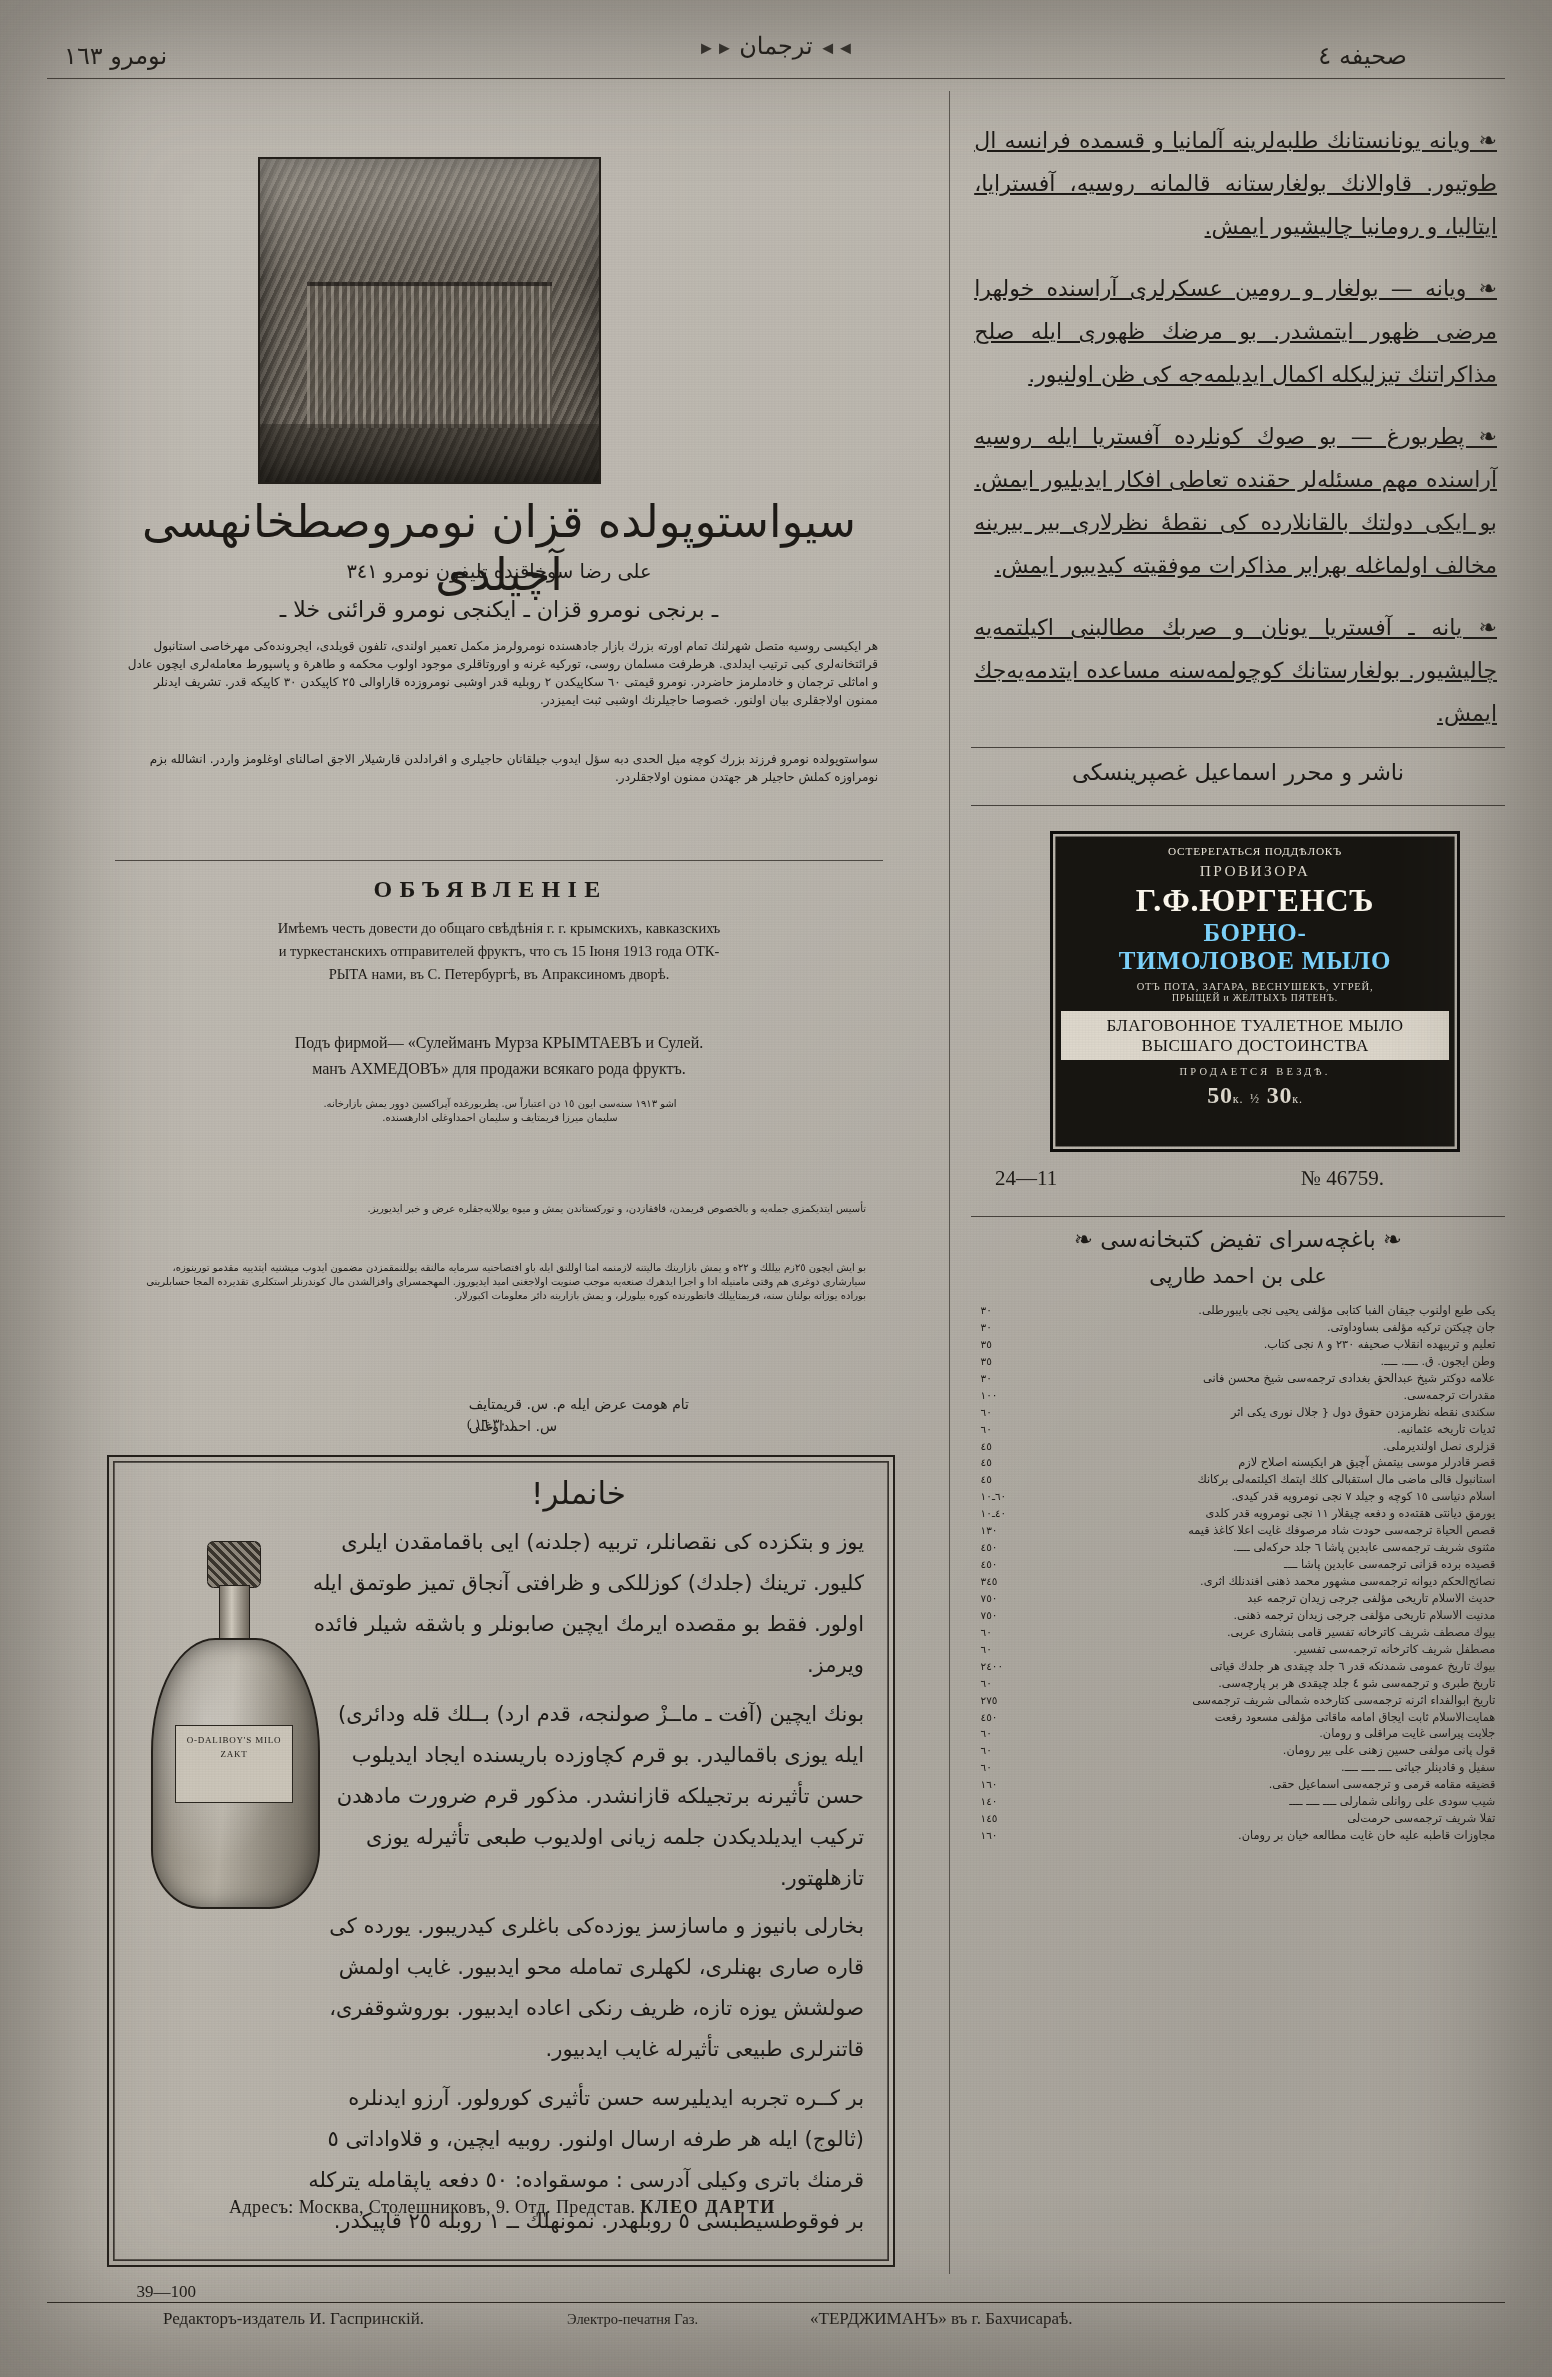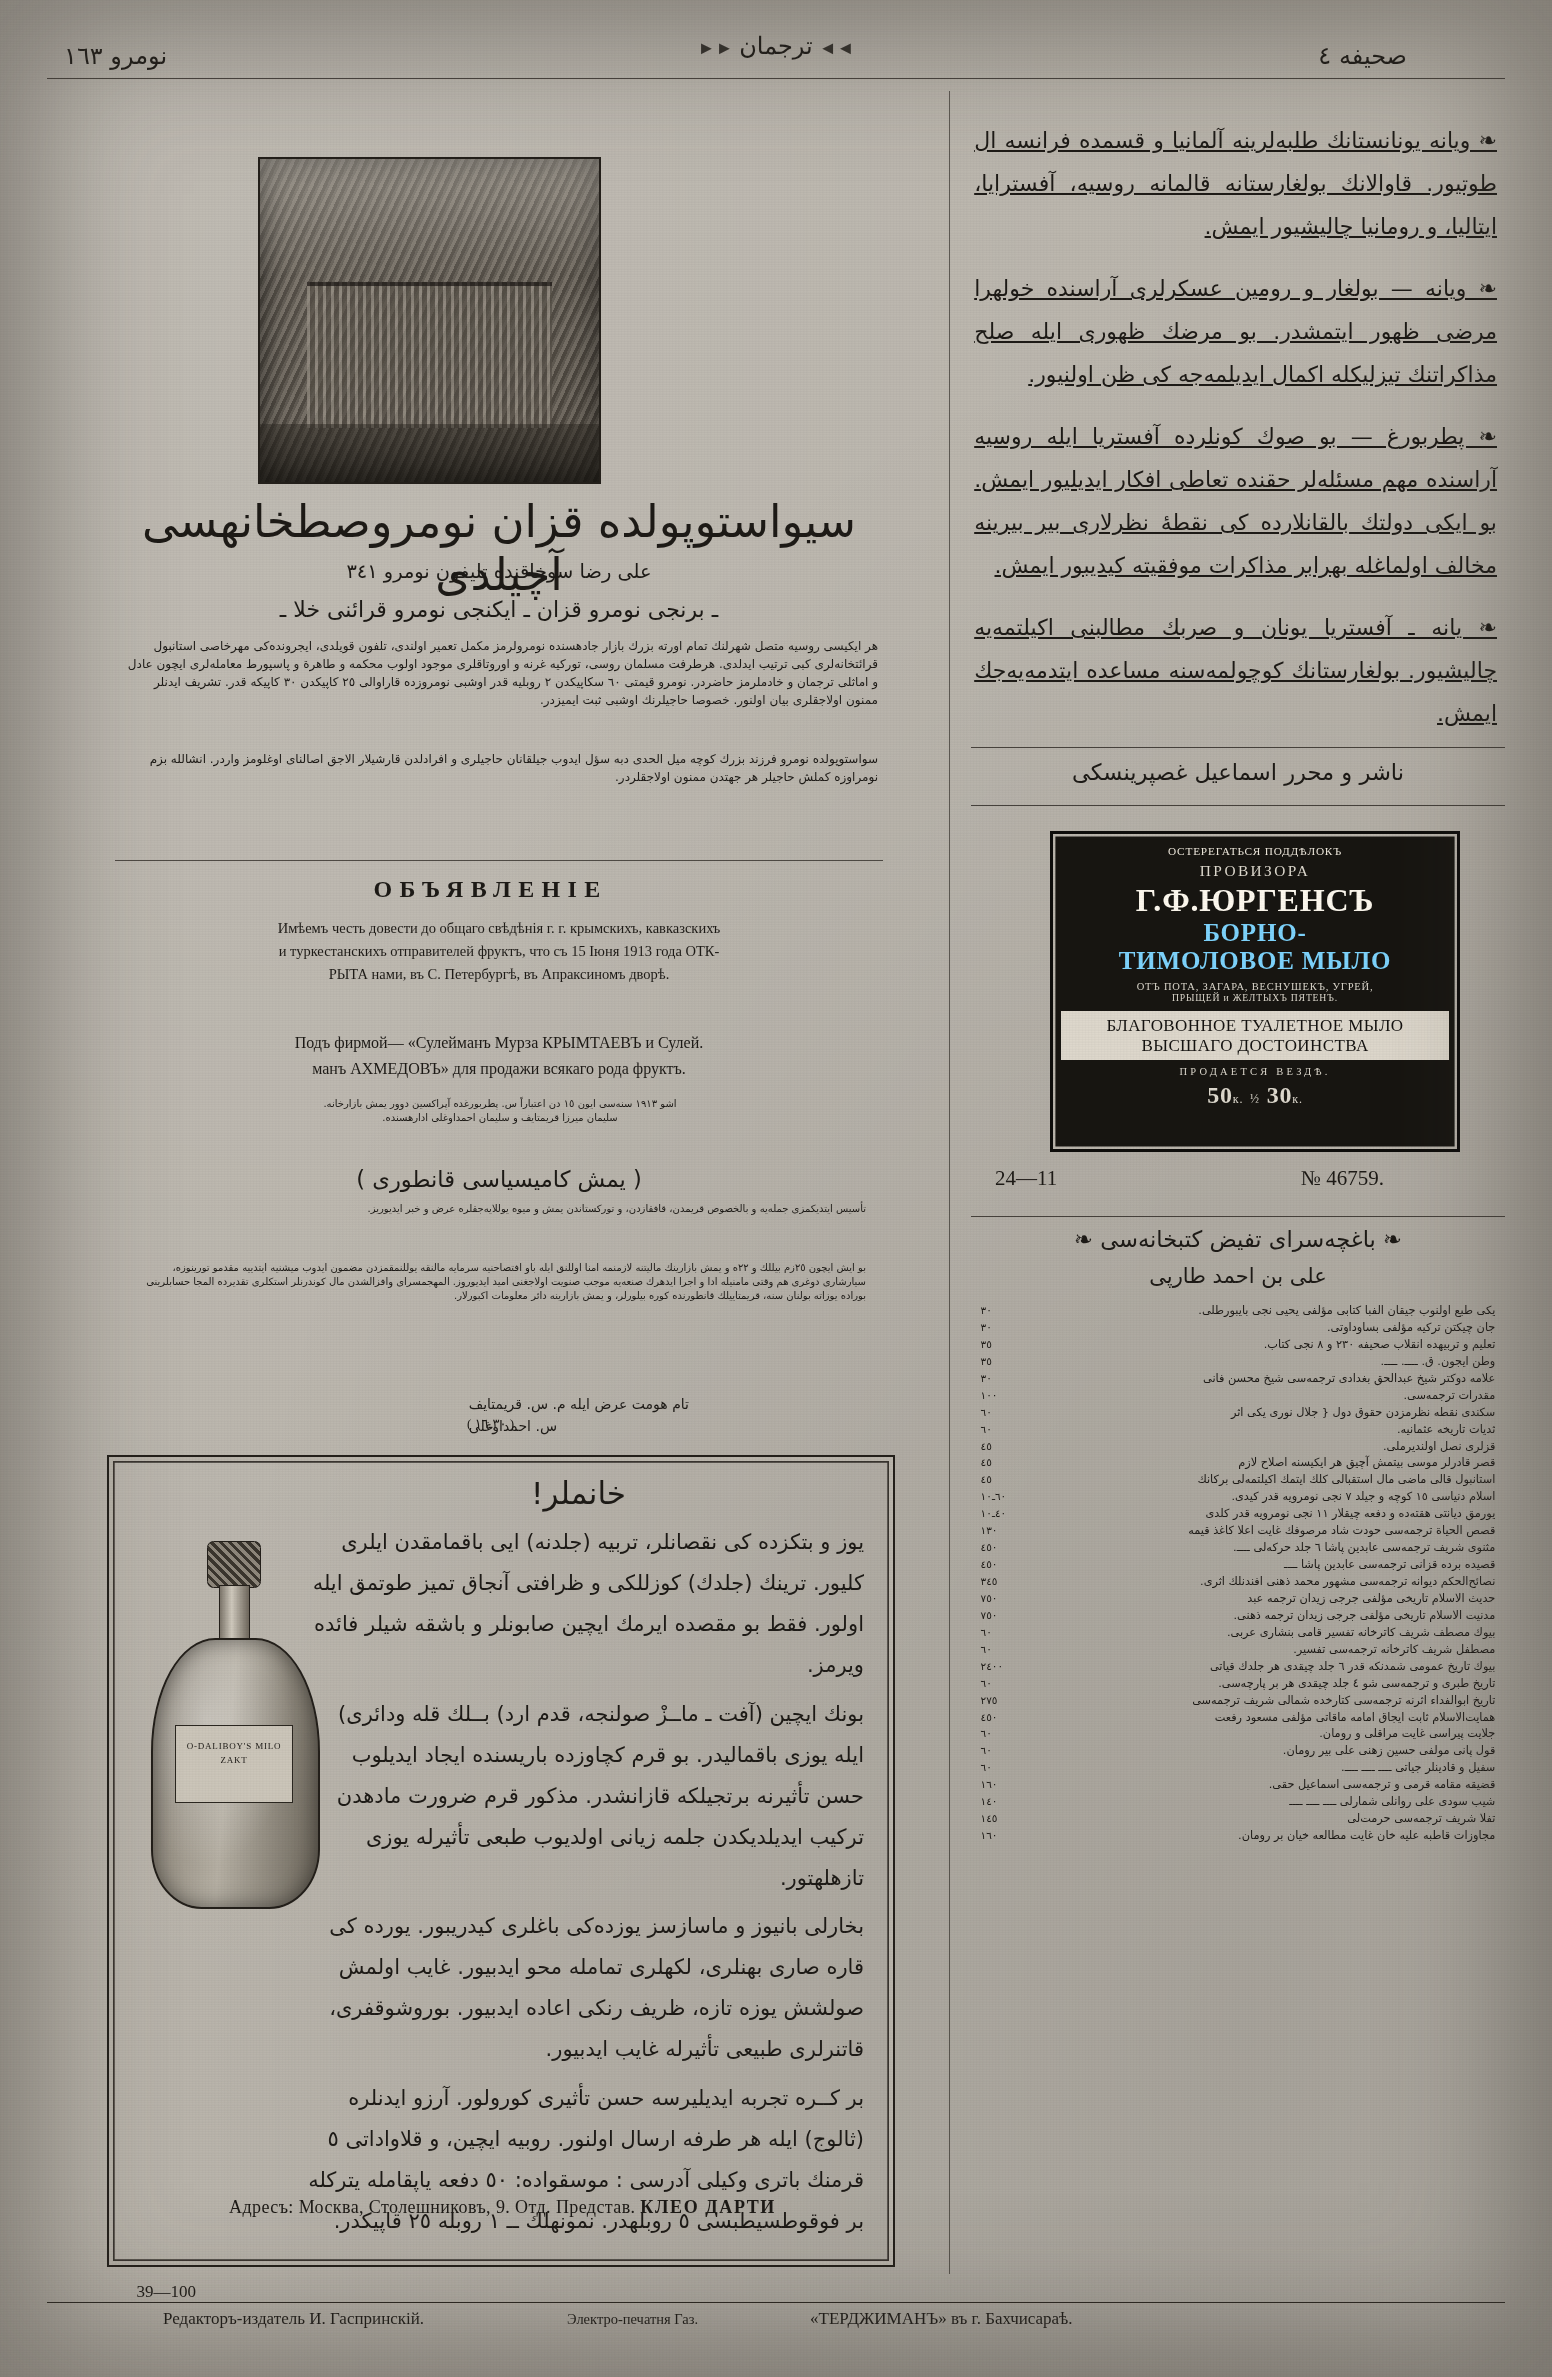--- a/index.html
+++ b/index.html
@@ -364,21 +364,21 @@
   }
   .bottle .label {
     position: absolute;
     left: 37px; top: 184px;
     width: 118px; height: 78px;
     background: #cbc5b9;
     border: 1.6px solid #2b2720;
     font-size: 9px;
     line-height: 1.5;
     text-align: center;
-    padding-top: 14px;
+    padding-top: 8px;
     box-sizing: border-box;
     letter-spacing: 0.8px;
   }
   .ad-addr {
     position: absolute;
     left: 32px;
     right: 29px;
     bottom: 47px;
     font-size: 18px;
     text-align: center;
@@ -629,21 +629,20 @@
       </div>
       <div class="ann-firm ru">
         <div>Подъ фирмой— «Сулейманъ Мурза КРЫМТАЕВЪ и Сулей.</div>
         <div>манъ АХМЕДОВЪ» для продажи всякаго рода фруктъ.</div>
       </div>
 
       <div class="ann-ar-1 ar ar-xs">
         <div>اشو ١٩١٣ سنه‌سی ایون ١٥ دن اعتباراً س. پطربورغده آپراکسین دوور یمش بازارخانه.</div>
         <div>سلیمان میرزا قریمتایف و سلیمان احمداوغلی ادارهسنده.</div>
       </div>
-      <div class="ann-ar-paren">( یمش کامیسیاسی قانطوری )</div>
       <div class="ann-ar-2 ar ar-xs">تأسیس ایتدیكمزی جمله‌یه و بالخصوص قریمدن، قافقازدن، و تورکستاندن یمش و میوه یوللایه‌جقلره عرض و خبر ایدیوریز.</div>
       <div class="ann-ar-3 ar ar-xs">بو ایش ایچون ٢٥زم بیللك و ٢٢ه و یمش بازارینك مالیتنه لازمنمه امنا اوللنق ایله باو افتصاحنیه سرمایه مالنقه یوللنمقمزدن مضمون ایدوب میشنیه ایتدییه مقدمو تورینوزه، سیارشاری دوغری هم وقتی مامنیله ادا و اجرا ایدهرك صنعه‌یه موجب صنویت اولاجغنی امید ایدیوروز. المهجمسرای وافزالشدن مال کوندرنلر استکلری تقدیرده المجا حسابلرینی بوراده یوزاته بولنان سنه، قریمتاییلك قانطورنده کوره بیلورلر، و یمش بازارینه دائر معلومات اکبورلار.</div>
       <div class="ann-sign">
         <div>تام هومت عرض ایله م. س. قریمتایف</div>
         <div>س. احمداوغلی</div>
       </div>
       <div class="ann-num ru">( ٣٠ـ١٦ )</div>
 
       <div class="adbox">
         <div class="ad-title">خانملر!</div>

